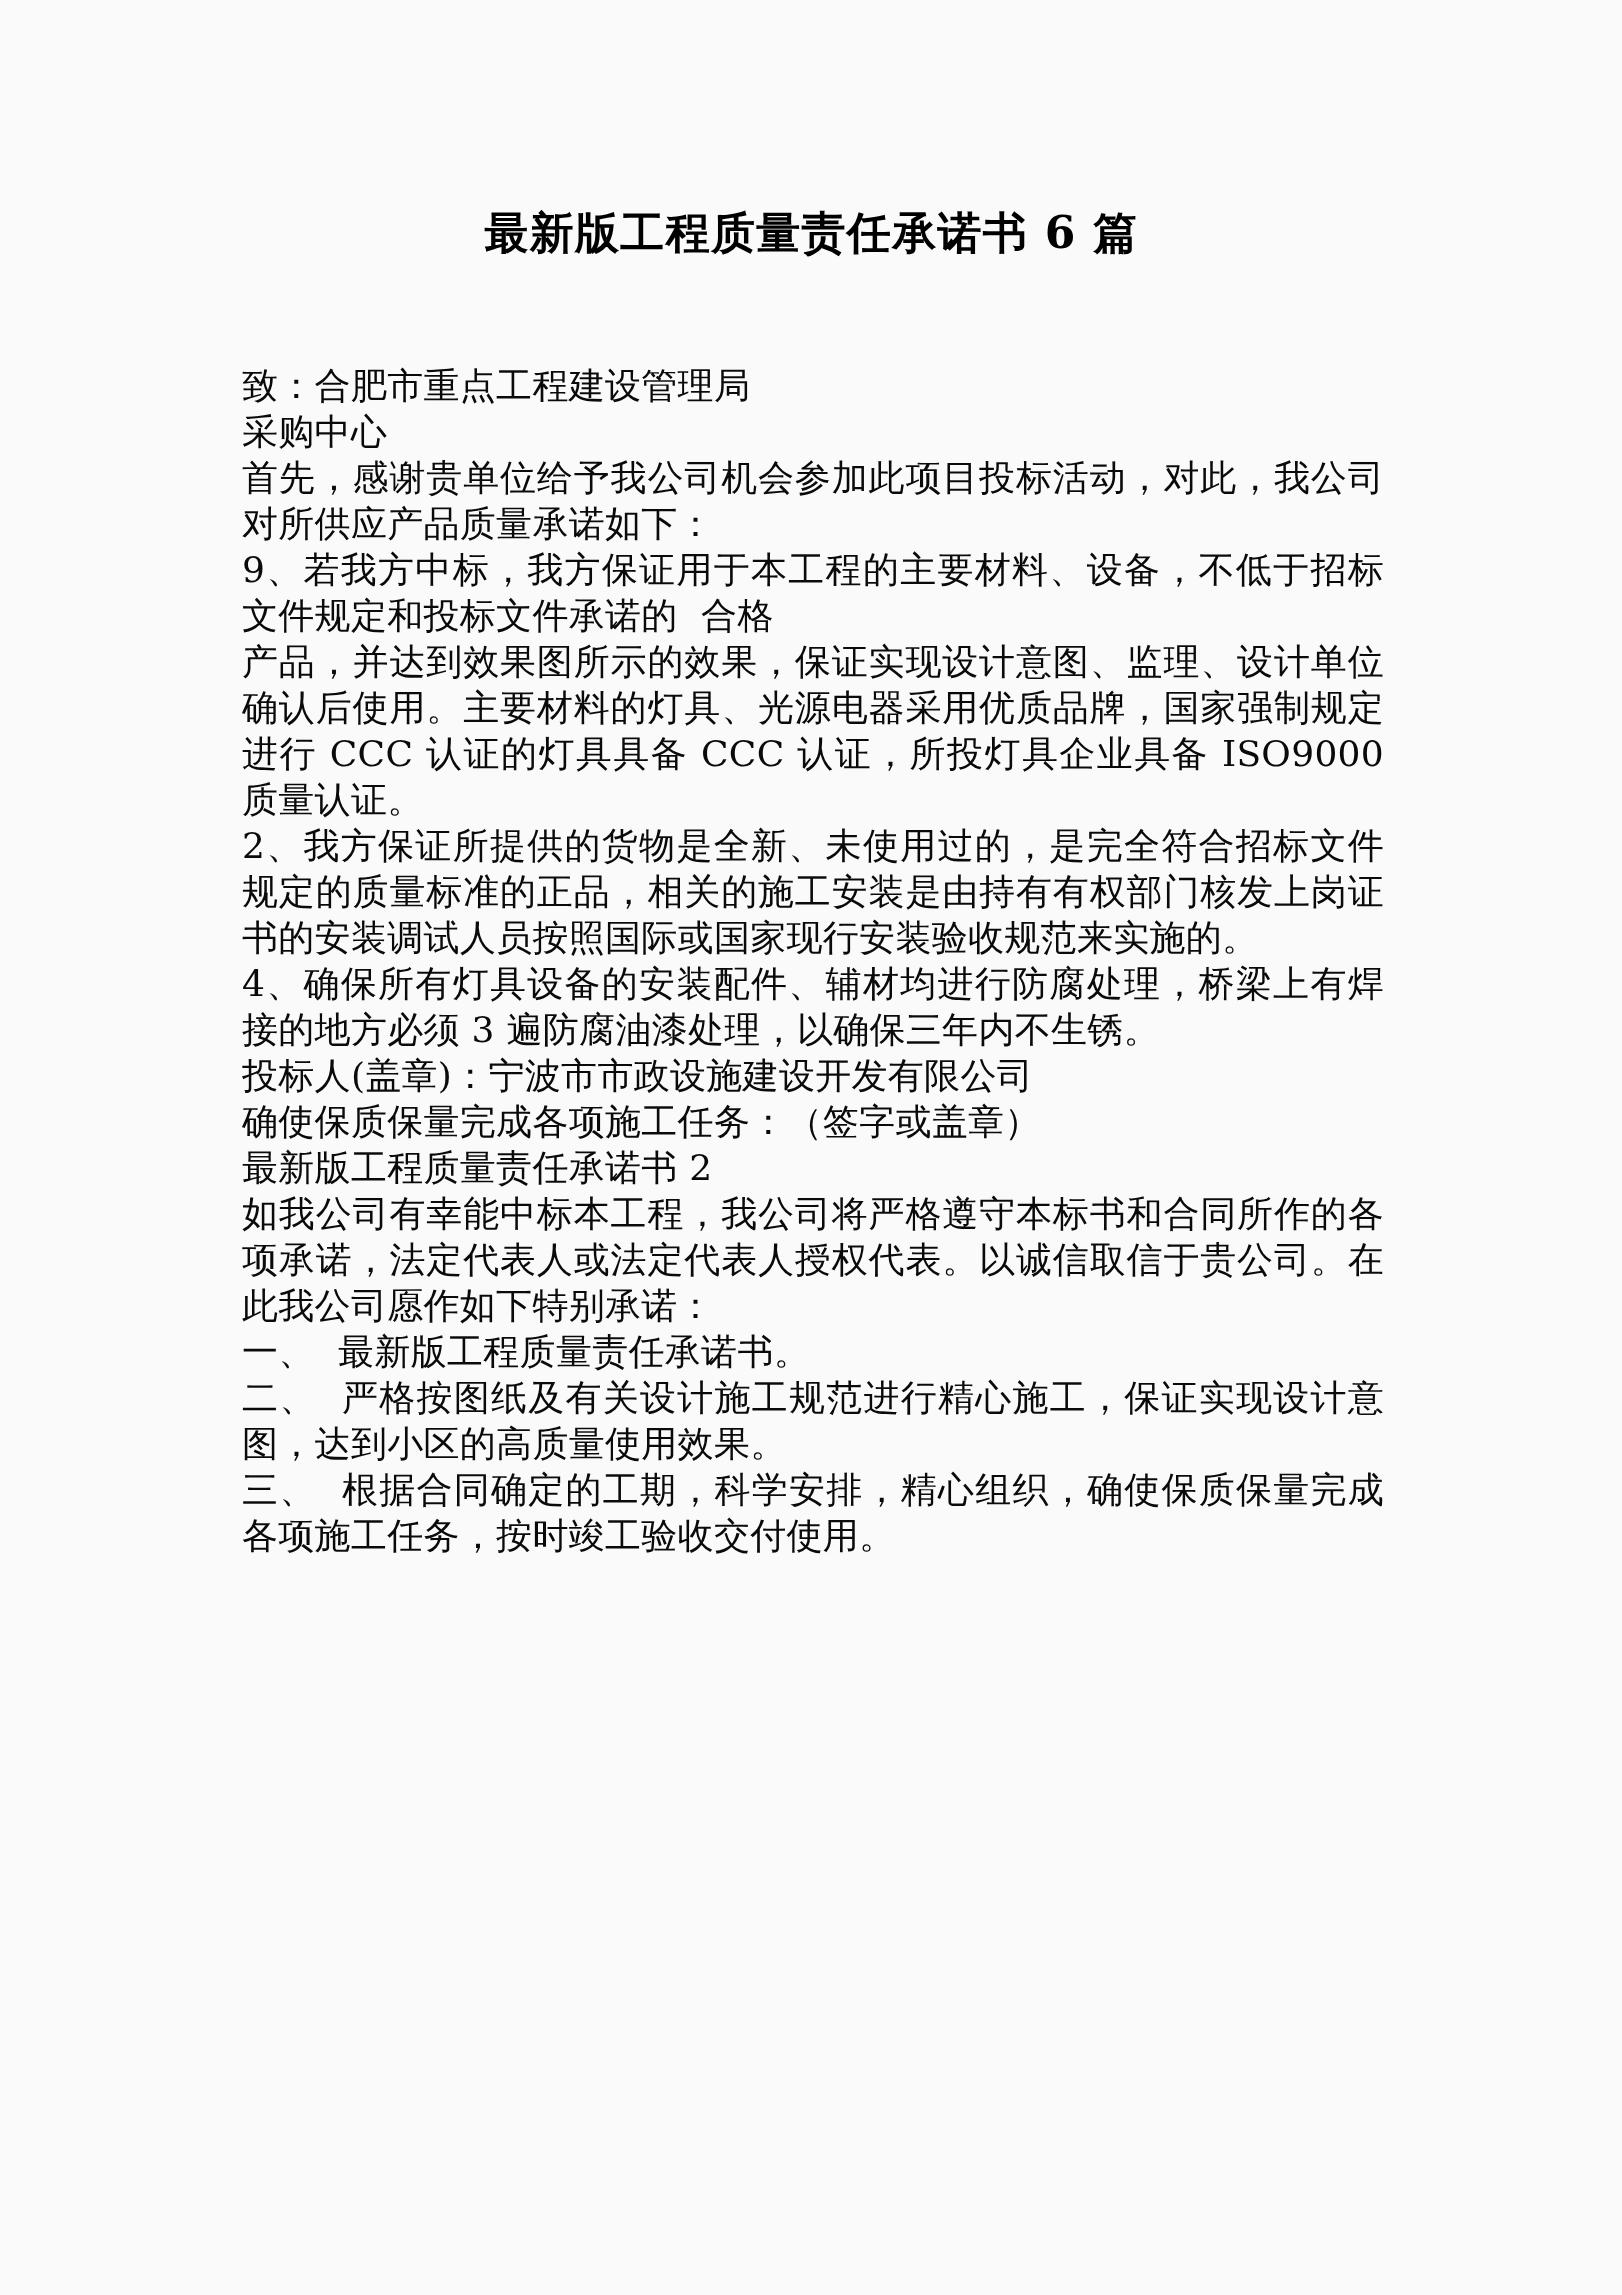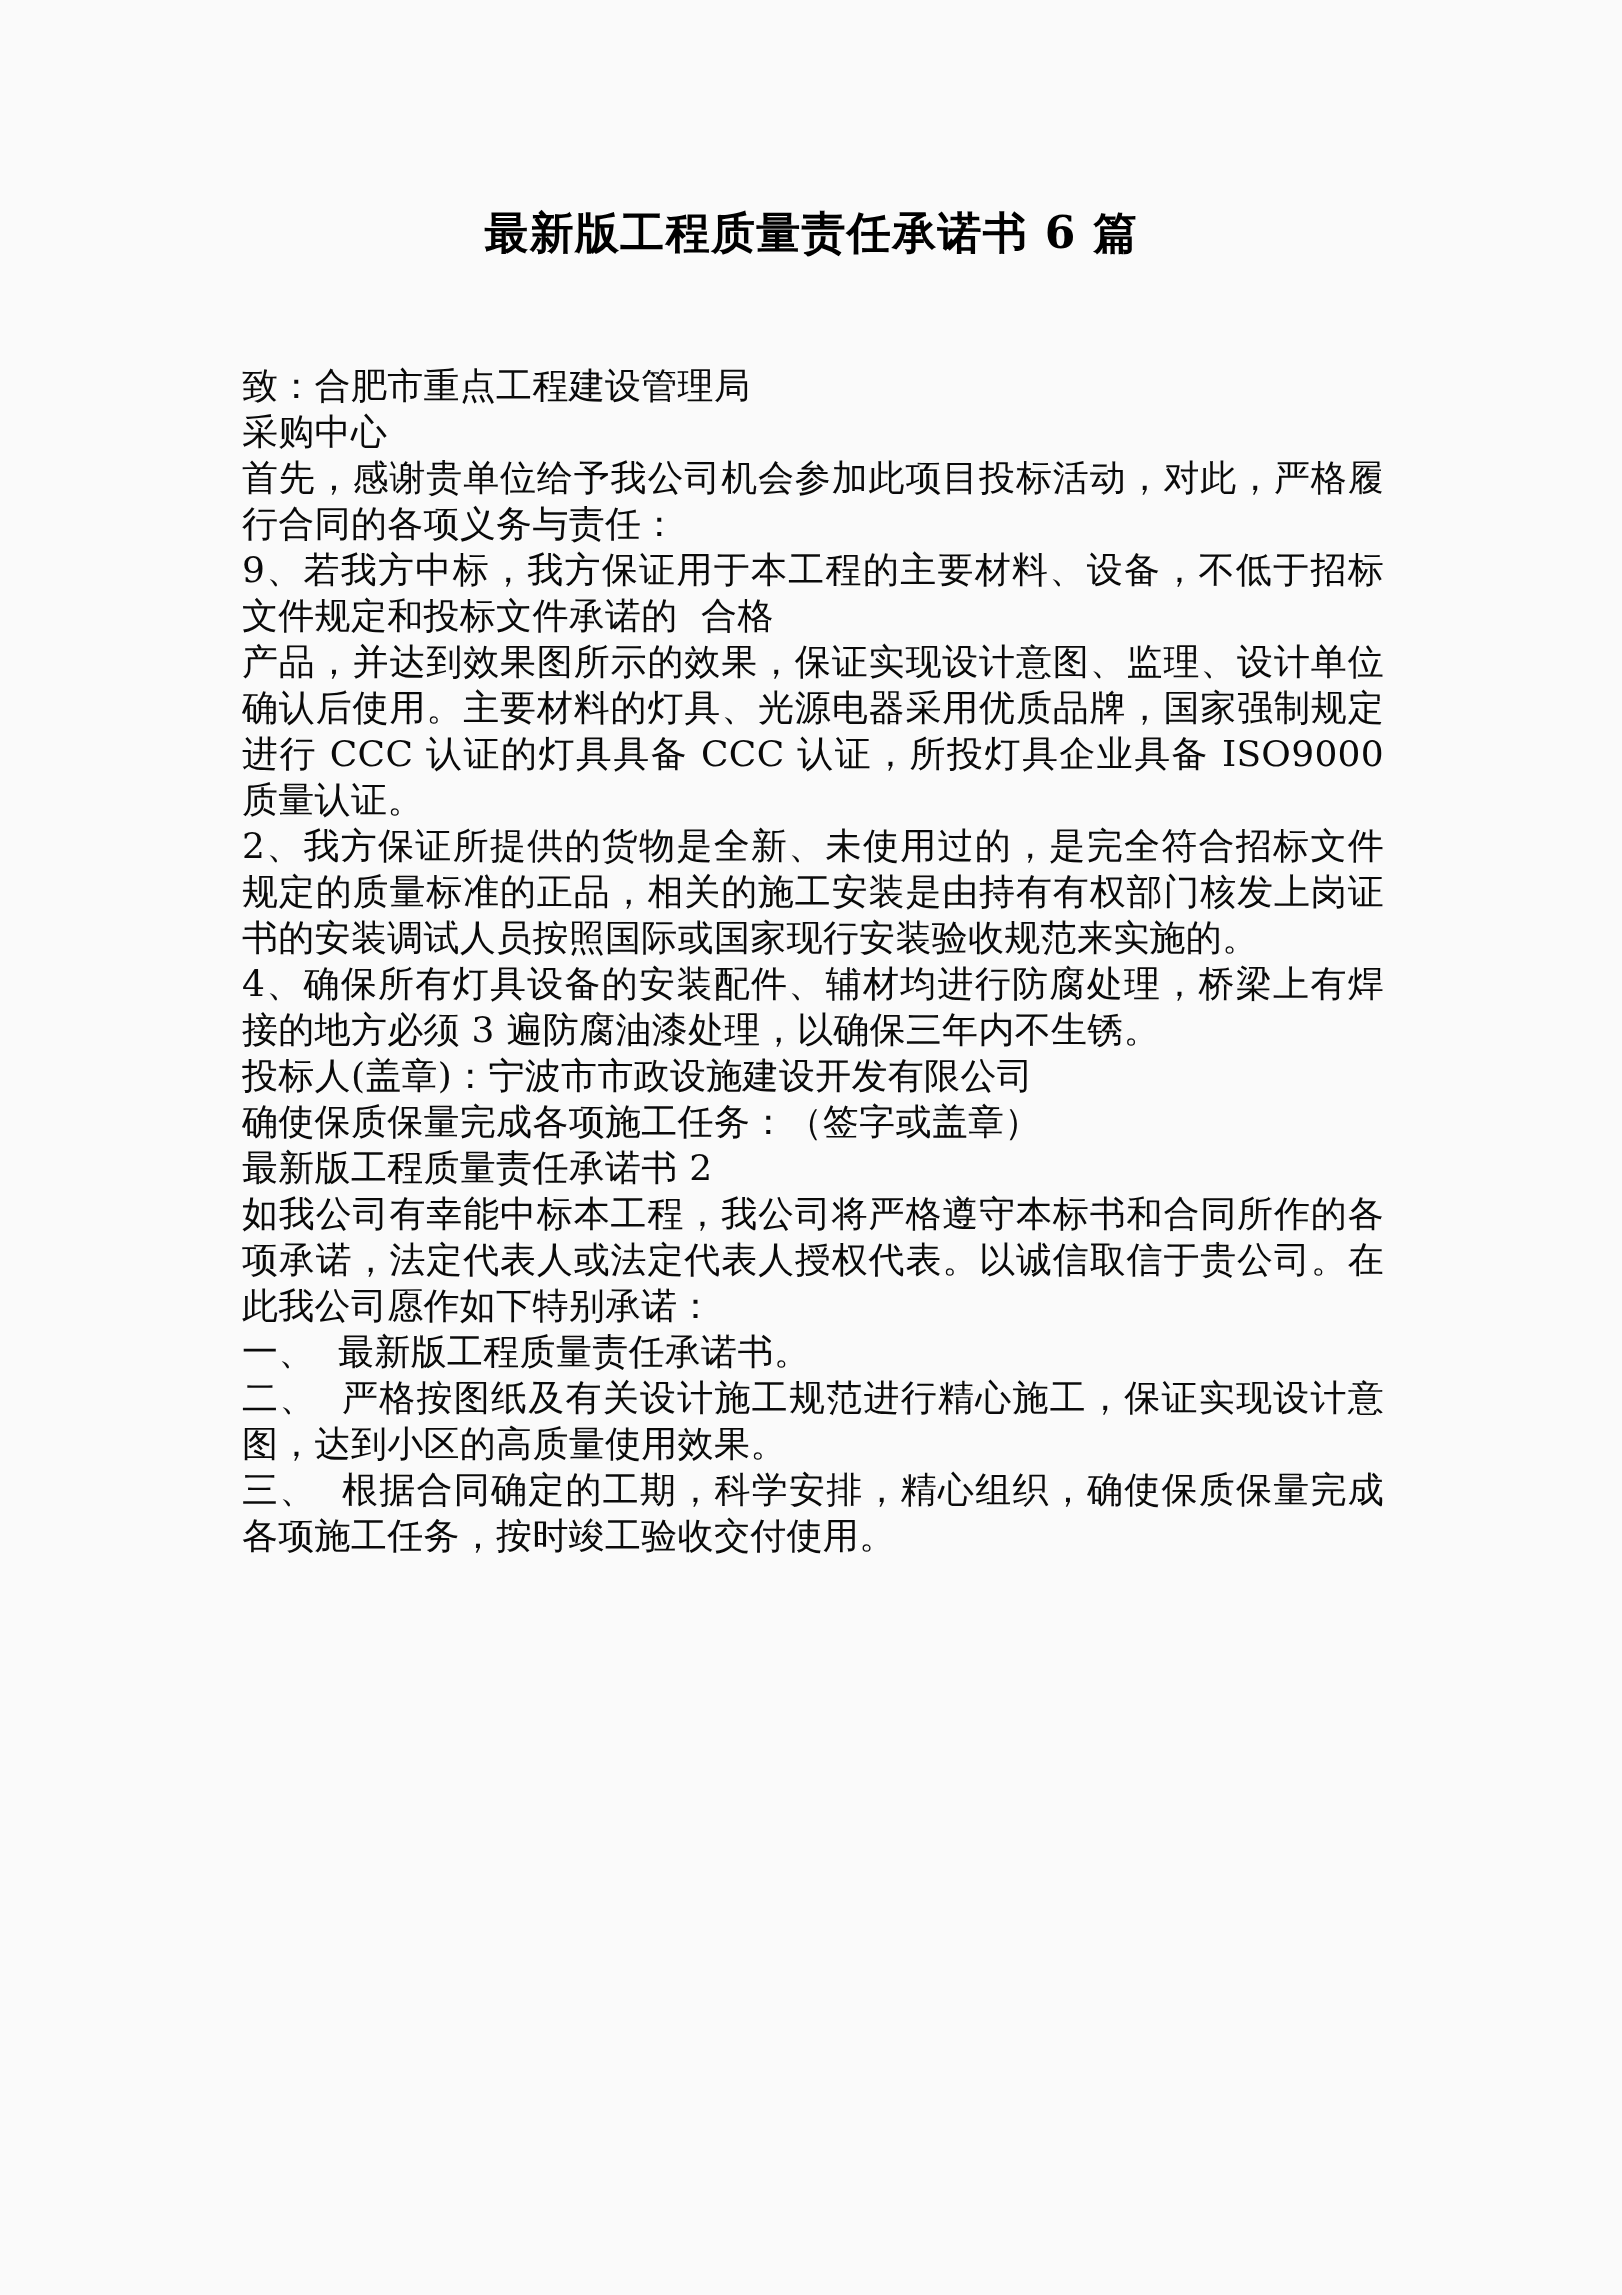--- a/index.html
+++ b/index.html
@@ -67,21 +67,21 @@
 </head>
 <body>
 
 <div class="page">
 
   <h1 class="doc-title">最新版工程质量责任承诺书 6 篇</h1>
 
   <div class="body-block">
     <p class="para">致：合肥市重点工程建设管理局</p>
     <p class="para">采购中心</p>
-    <p class="para">首先，感谢贵单位给予我公司机会参加此项目投标活动，对此，严格履行合同的各项义务与责任：</p>
+    <p class="para">首先，感谢贵单位给予我公司机会参加此项目投标活动，对此，我公司对所供应产品质量承诺如下：</p>
     <p class="para">9、若我方中标，我方保证用于本工程的主要材料、设备，不低于招标文件规定和投标文件承诺的  合格</p>
     <p class="para">产品，并达到效果图所示的效果，保证实现设计意图、监理、设计单位确认后使用。主要材料的灯具、光源电器采用优质品牌，国家强制规定进行 CCC 认证的灯具具备 CCC 认证，所投灯具企业具备 ISO9000 质量认证。</p>
     <p class="para">2、我方保证所提供的货物是全新、未使用过的，是完全符合招标文件规定的质量标准的正品，相关的施工安装是由持有有权部门核发上岗证书的安装调试人员按照国际或国家现行安装验收规范来实施的。</p>
     <p class="para">4、确保所有灯具设备的安装配件、辅材均进行防腐处理，桥梁上有焊接的地方必须 3 遍防腐油漆处理，以确保三年内不生锈。</p>
     <p class="para">投标人(盖章)：宁波市市政设施建设开发有限公司</p>
     <p class="para">确使保质保量完成各项施工任务：（签字或盖章）</p>
     <p class="para subhead">最新版工程质量责任承诺书 2</p>
     <p class="para">如我公司有幸能中标本工程，我公司将严格遵守本标书和合同所作的各项承诺，法定代表人或法定代表人授权代表。以诚信取信于贵公司。在此我公司愿作如下特别承诺：</p>
     <p class="para">一、  最新版工程质量责任承诺书。</p>
     <p class="para">二、  严格按图纸及有关设计施工规范进行精心施工，保证实现设计意图，达到小区的高质量使用效果。</p>

